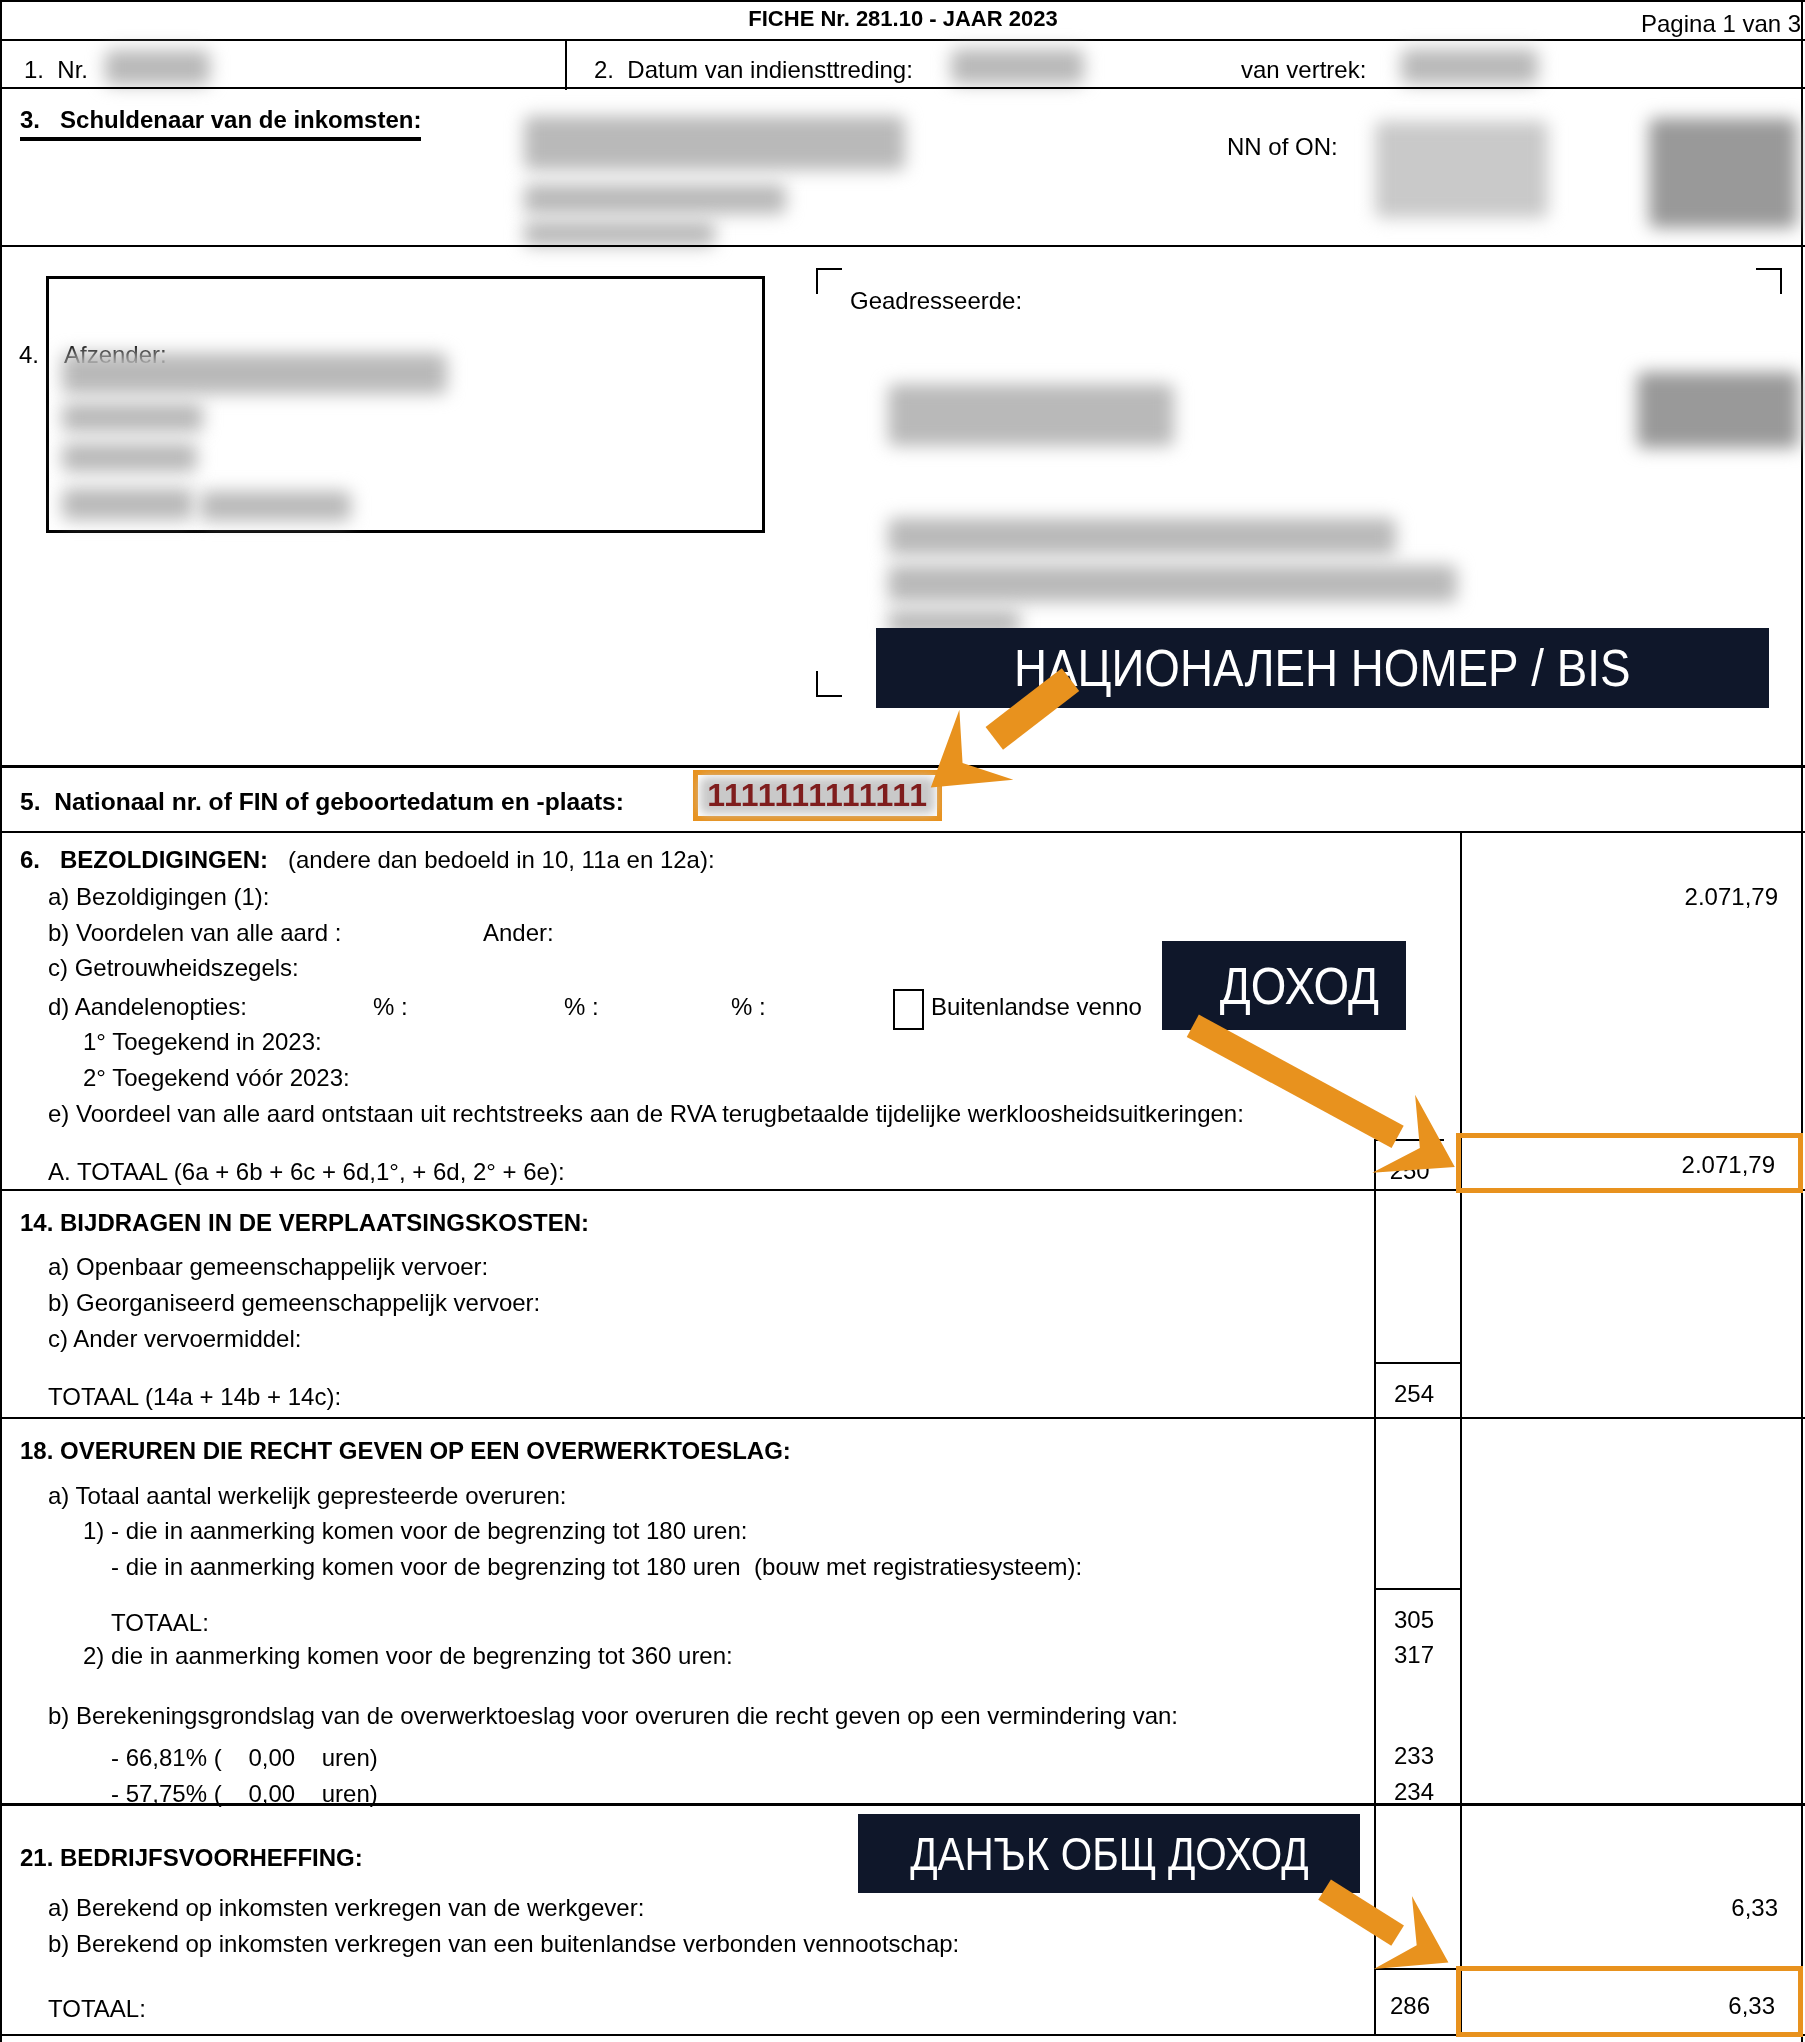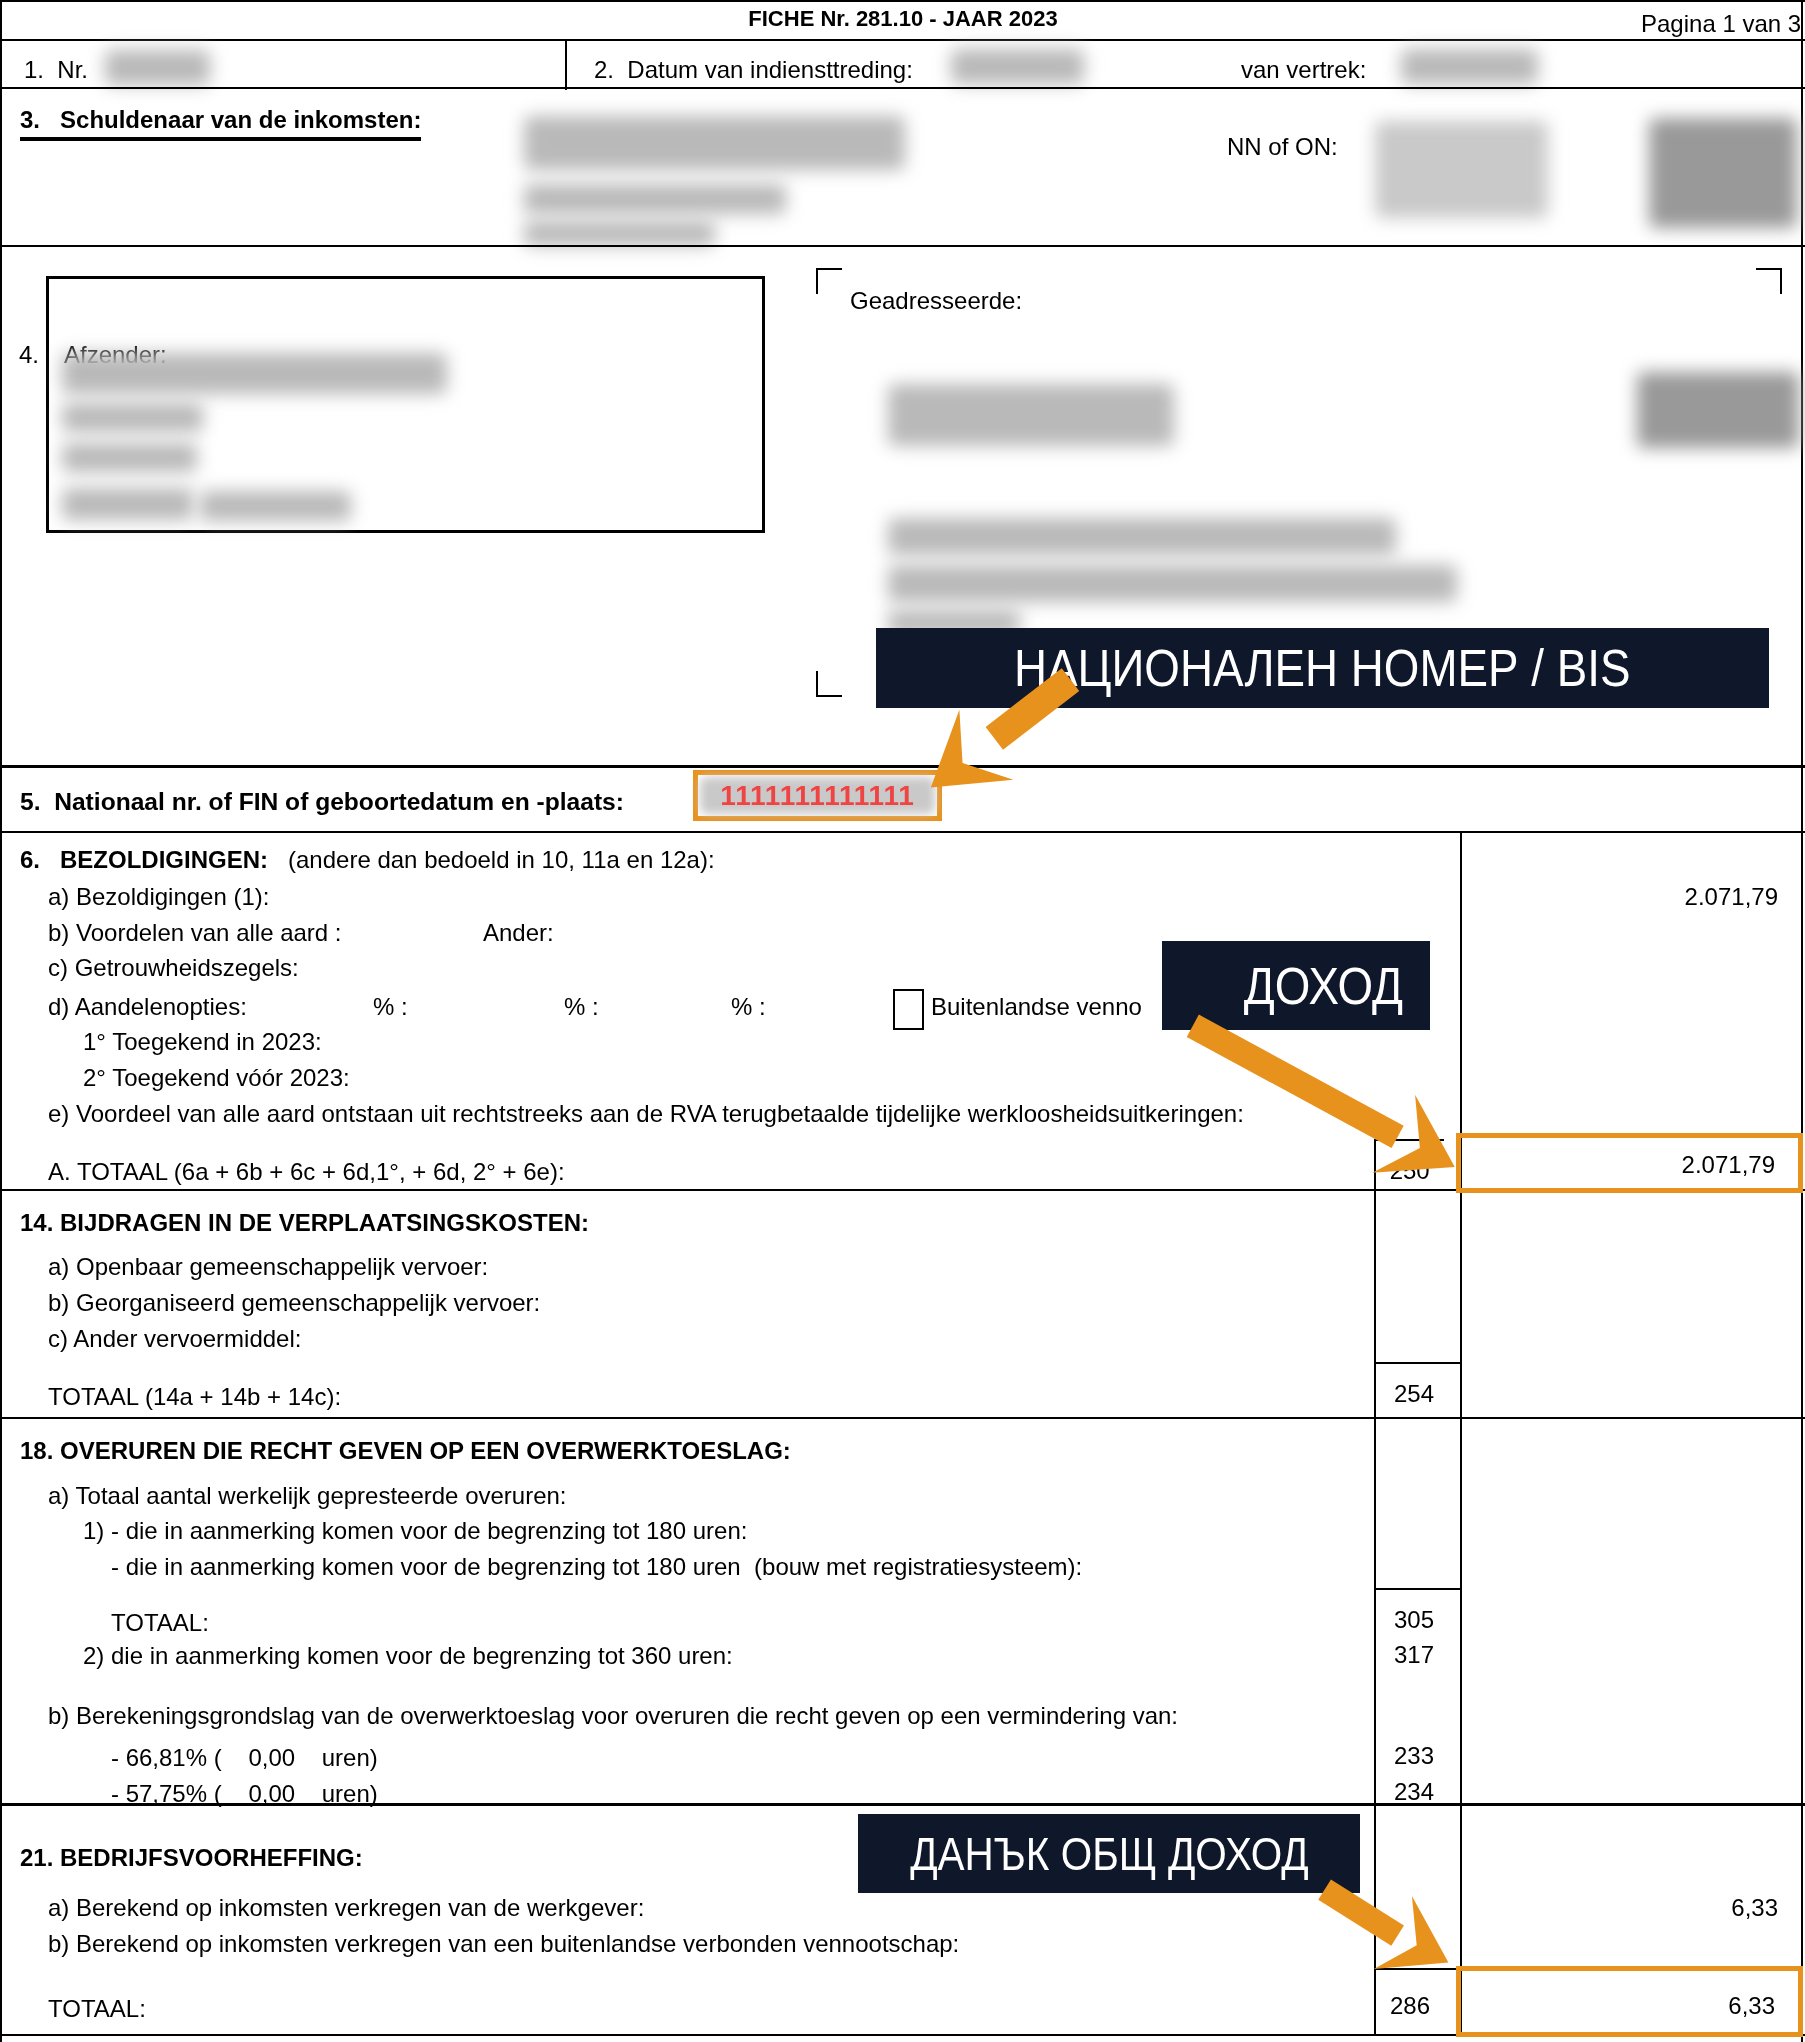--- a/index.html
+++ b/index.html
@@ -74,21 +74,21 @@
   <div class="hl" style="left:0;top:765px;width:1806px;height:3.2px;"></div>
 
   <div class="banner" style="left:876px;top:628px;width:893px;height:80px;font-size:52px;">
     <span class="inner">НАЦИОНАЛЕН НОМЕР / BIS</span>
   </div>
 
   <div class="t bold" style="left:20px;top:788px;font-size:24.6px;">5.  Nationaal nr. of FIN of geboortedatum en -plaats:</div>
   <div class="orange-box" style="left:693px;top:770px;width:249px;height:51px;">
     <div class="blur light" style="left:1.6px;top:1.6px;right:1.6px;bottom:1.6px;width:235px;height:37px;filter:blur(4.8px);"></div>
     <div style="position:absolute;left:0;top:0;width:100%;height:100%;display:flex;align-items:center;justify-content:center;
-                font-weight:bold;font-size:28px;letter-spacing:0.8px;color:#ef4444;">1111111111111</div>
+                font-weight:bold;font-size:32px;letter-spacing:0.8px;color:#7f1d1d;">1111111111111</div>
   </div>
   <div class="hl" style="left:0;top:831px;width:1806px;"></div>
 
   <div class="vl" style="left:1460px;top:831px;height:1205px;width:1.6px;"></div>
   <div class="vl" style="left:1374px;top:1189px;height:846px;width:1.6px;"></div>
 
   <div class="t" style="left:20px;top:846px;"><span class="bold">6.   BEZOLDIGINGEN:</span>   <span>(andere dan bedoeld in 10, 11a en 12a):</span></div>
   <div class="t" style="left:48px;top:883px;">a) Bezoldigingen (1):</div>
   <div class="amount" style="left:1460px;top:883px;width:318px;">2.071,79</div>
   <div class="t" style="left:48px;top:919px;">b) Voordelen van alle aard :</div>
@@ -106,21 +106,21 @@
   <div class="t" style="left:48px;top:1158px;">A. TOTAAL (6a + 6b + 6c + 6d,1°, + 6d, 2° + 6e):</div>
 
   <div style="position:absolute;left:1374px;top:1139px;width:70px;height:52px;border-top:2.4px solid #000;border-left:2.4px solid #000;box-sizing:border-box;">
     <div class="code" style="right:14.3px;top:16px;position:absolute;">250</div>
   </div>
   <div class="orange-box" style="left:1456px;top:1133px;width:347px;height:60px;">
     <div class="amount" style="left:0;top:12.7px;width:314px;">2.071,79</div>
   </div>
   <div class="hl" style="left:0;top:1189px;width:1806px;"></div>
 
-  <div class="banner" style="left:1162px;top:941px;width:268px;height:89px;font-size:52px;justify-content:flex-end;padding-right:16px;box-sizing:border-box;">
+  <div class="banner" style="left:1162px;top:941px;width:244px;height:89px;font-size:52px;justify-content:flex-end;padding-right:16px;box-sizing:border-box;">
     <span class="inner">ДОХОД</span>
   </div>
 
   <div class="t bold" style="left:20px;top:1209px;">14. BIJDRAGEN IN DE VERPLAATSINGSKOSTEN:</div>
   <div class="t" style="left:48px;top:1253px;">a) Openbaar gemeenschappelijk vervoer:</div>
   <div class="t" style="left:48px;top:1289px;">b) Georganiseerd gemeenschappelijk vervoer:</div>
   <div class="t" style="left:48px;top:1325px;">c) Ander vervoermiddel:</div>
   <div class="t" style="left:48px;top:1383px;">TOTAAL (14a + 14b + 14c):</div>
   <div class="hl" style="left:1374px;top:1362px;width:87px;height:1.6px;"></div>
   <div class="code" style="left:1394px;top:1380px;">254</div>

